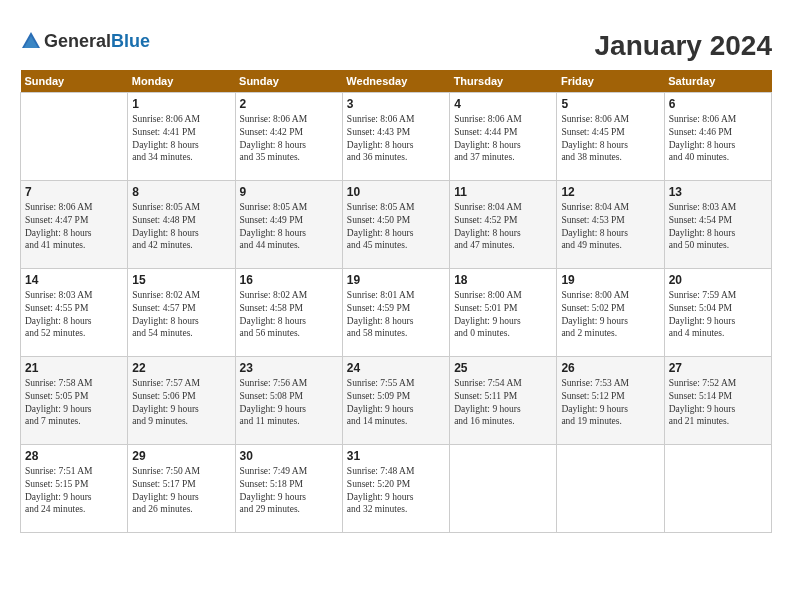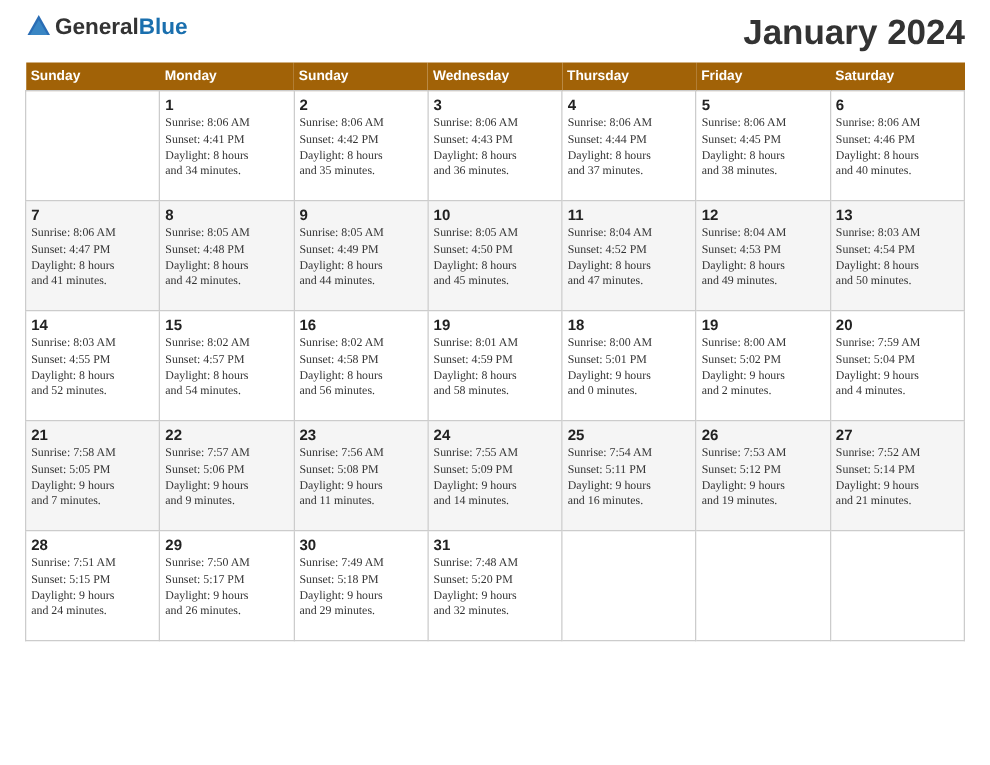--- a/index.html
+++ b/index.html
@@ -6,21 +6,21 @@
     body {
       font-family: Arial, sans-serif;
       background: #fff;
       width: 792px;
       height: 612px;
       overflow: hidden;
     }
     .page {
       width: 792px;
       height: 612px;
-      padding: 10px 20px 10px 20px;
+      padding: 30px 20px 10px 20px;
       background: #fff;
     }
     .header {
       display: flex;
       justify-content: space-between;
       align-items: flex-start;
       margin-bottom: 8px;
     }
     .logo {
       display: flex;

